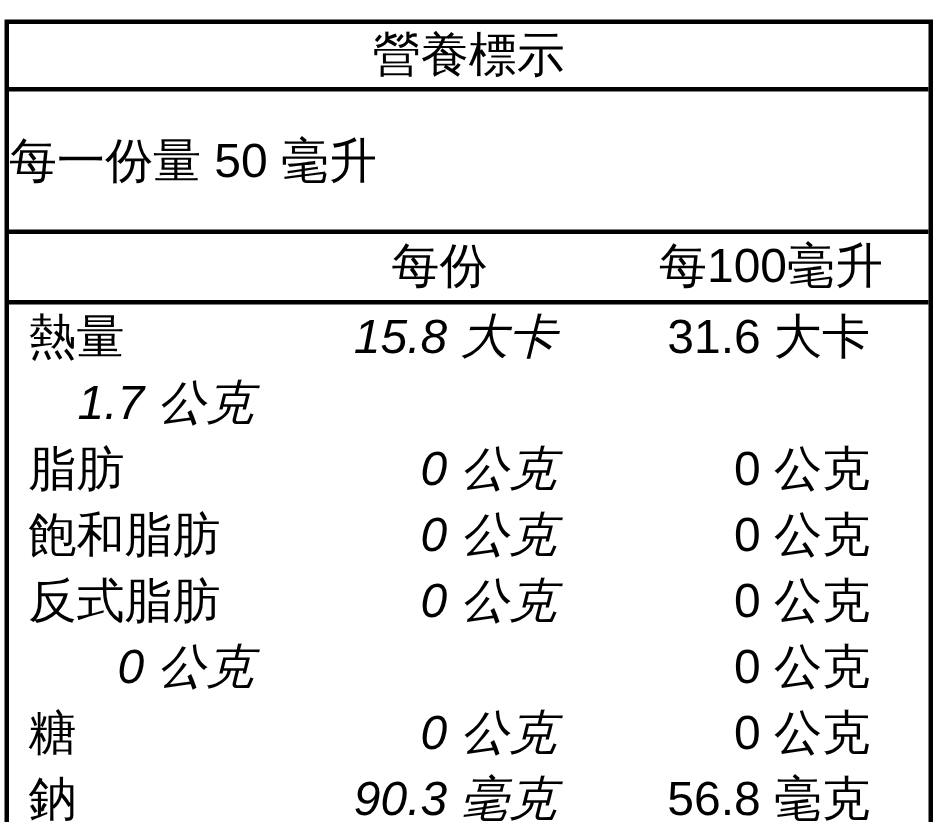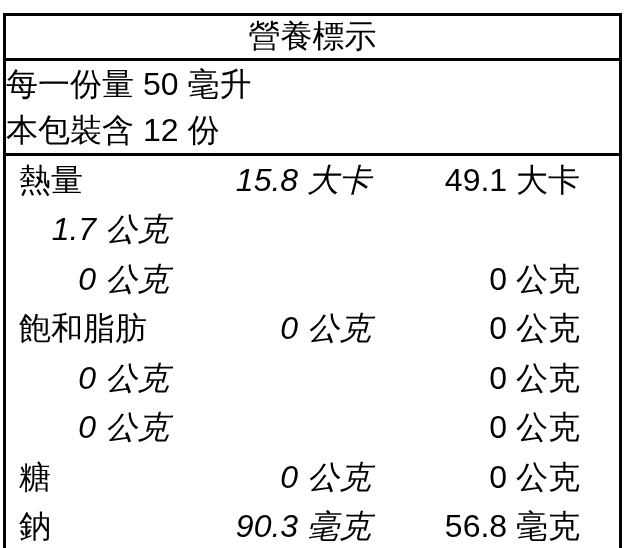--- a/index.html
+++ b/index.html
@@ -54,47 +54,53 @@
 <body>
 
 <div class="label">
 
   <div class="title-row">
     <span>營養標示</span>
   </div>
 
   <div class="serving-row">
     <div>每一份量 50 毫升</div>
-    <div>本包裝含 12 份</div>
   </div>
 
+  <div class="grid-row header-row">
+    <div class="c1"></div>
+    <div class="c2">每份</div>
+    <div class="c3">每100毫升</div>
+  </div>
 
   <div class="nutrient-rows" id="nutrient-rows">
   <div class="grid-row nutrient-row">
     <div class="c1">熱量</div>
     <div class="c2">15.8 大卡</div>
-    <div class="c3">49.1 大卡</div>
+    <div class="c3">31.6 大卡</div>
   </div>
 
   <div class="grid-row nutrient-row">
     <div class="c2">1.7 公克</div>
   </div>
 
   <div class="grid-row nutrient-row">
+    <div class="c1">脂肪</div>
     <div class="c2">0 公克</div>
     <div class="c3">0 公克</div>
   </div>
 
   <div class="grid-row nutrient-row">
     <div class="c1 indent">飽和脂肪</div>
     <div class="c2">0 公克</div>
     <div class="c3">0 公克</div>
   </div>
 
   <div class="grid-row nutrient-row">
+    <div class="c1 indent">反式脂肪</div>
     <div class="c2">0 公克</div>
     <div class="c3">0 公克</div>
   </div>
 
   <div class="grid-row nutrient-row">
     <div class="c2">0 公克</div>
     <div class="c3">0 公克</div>
   </div>
 
   <div class="grid-row nutrient-row">

